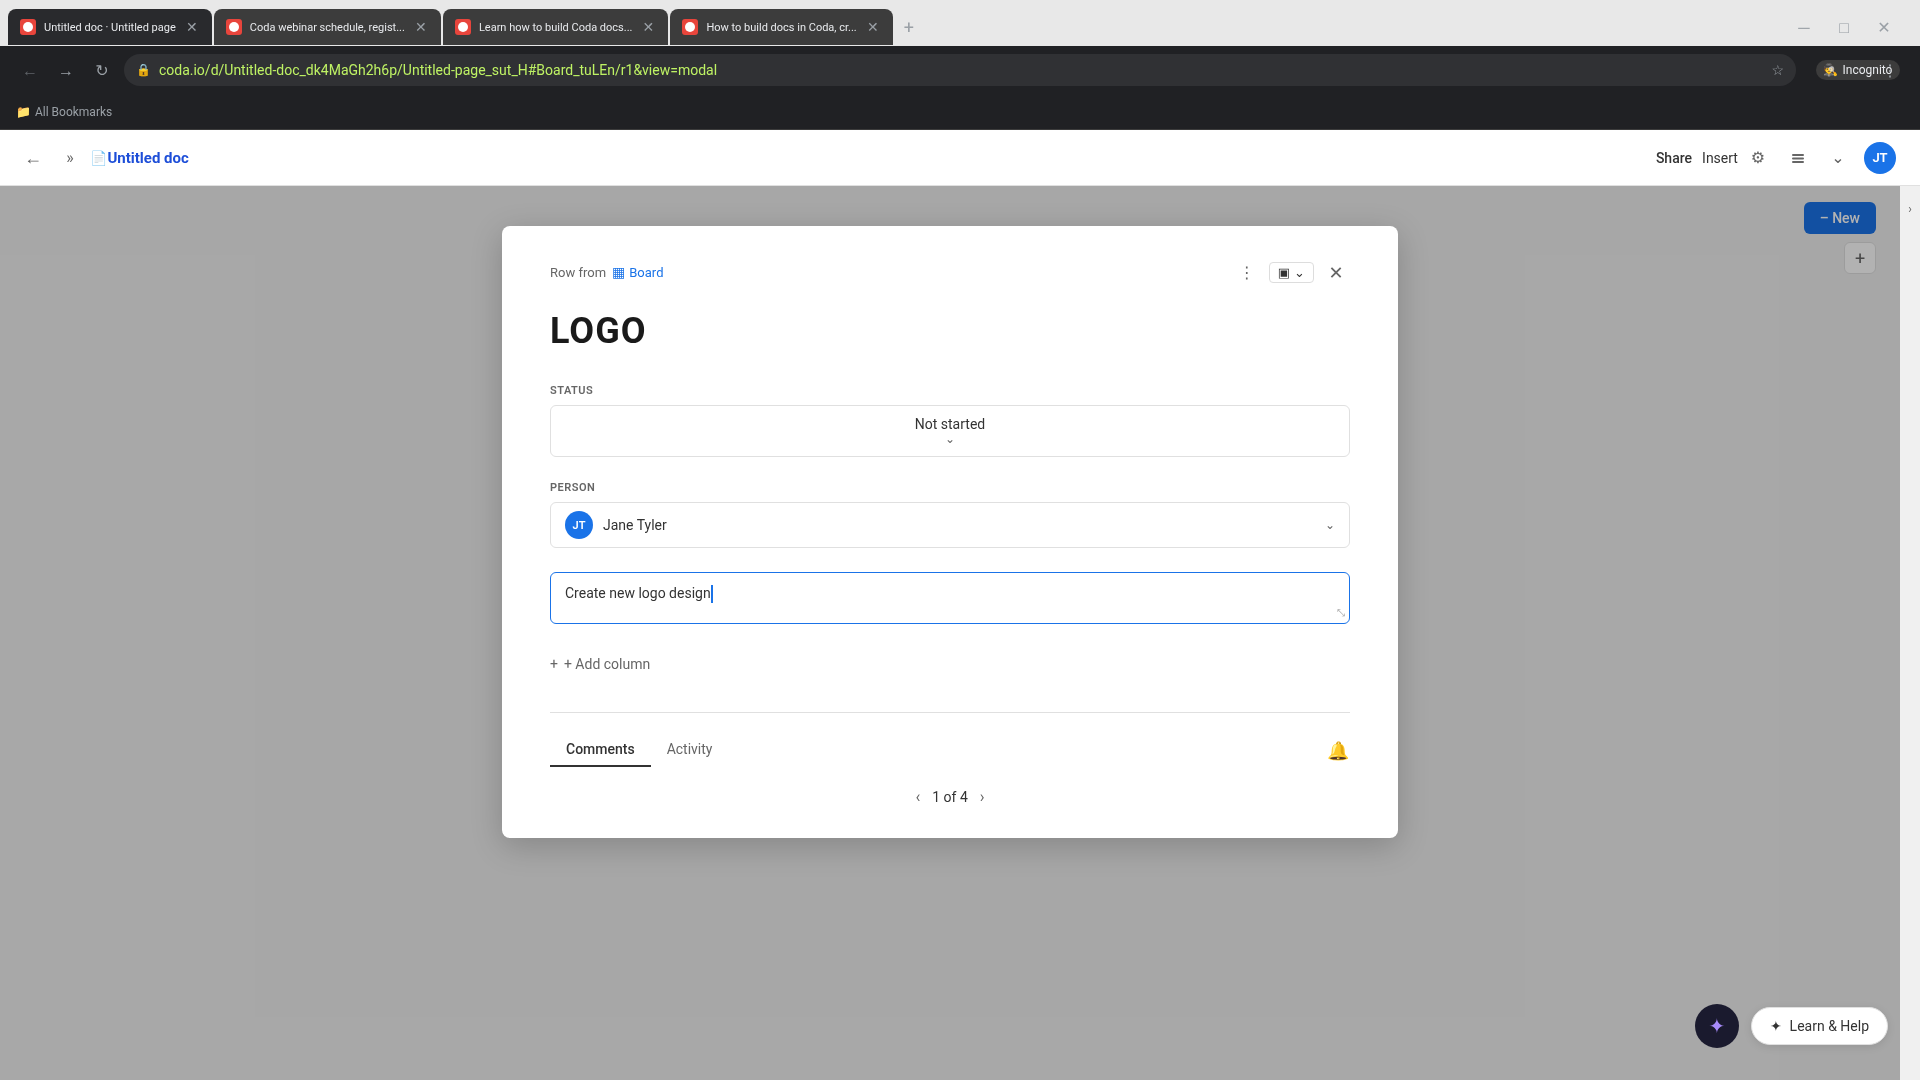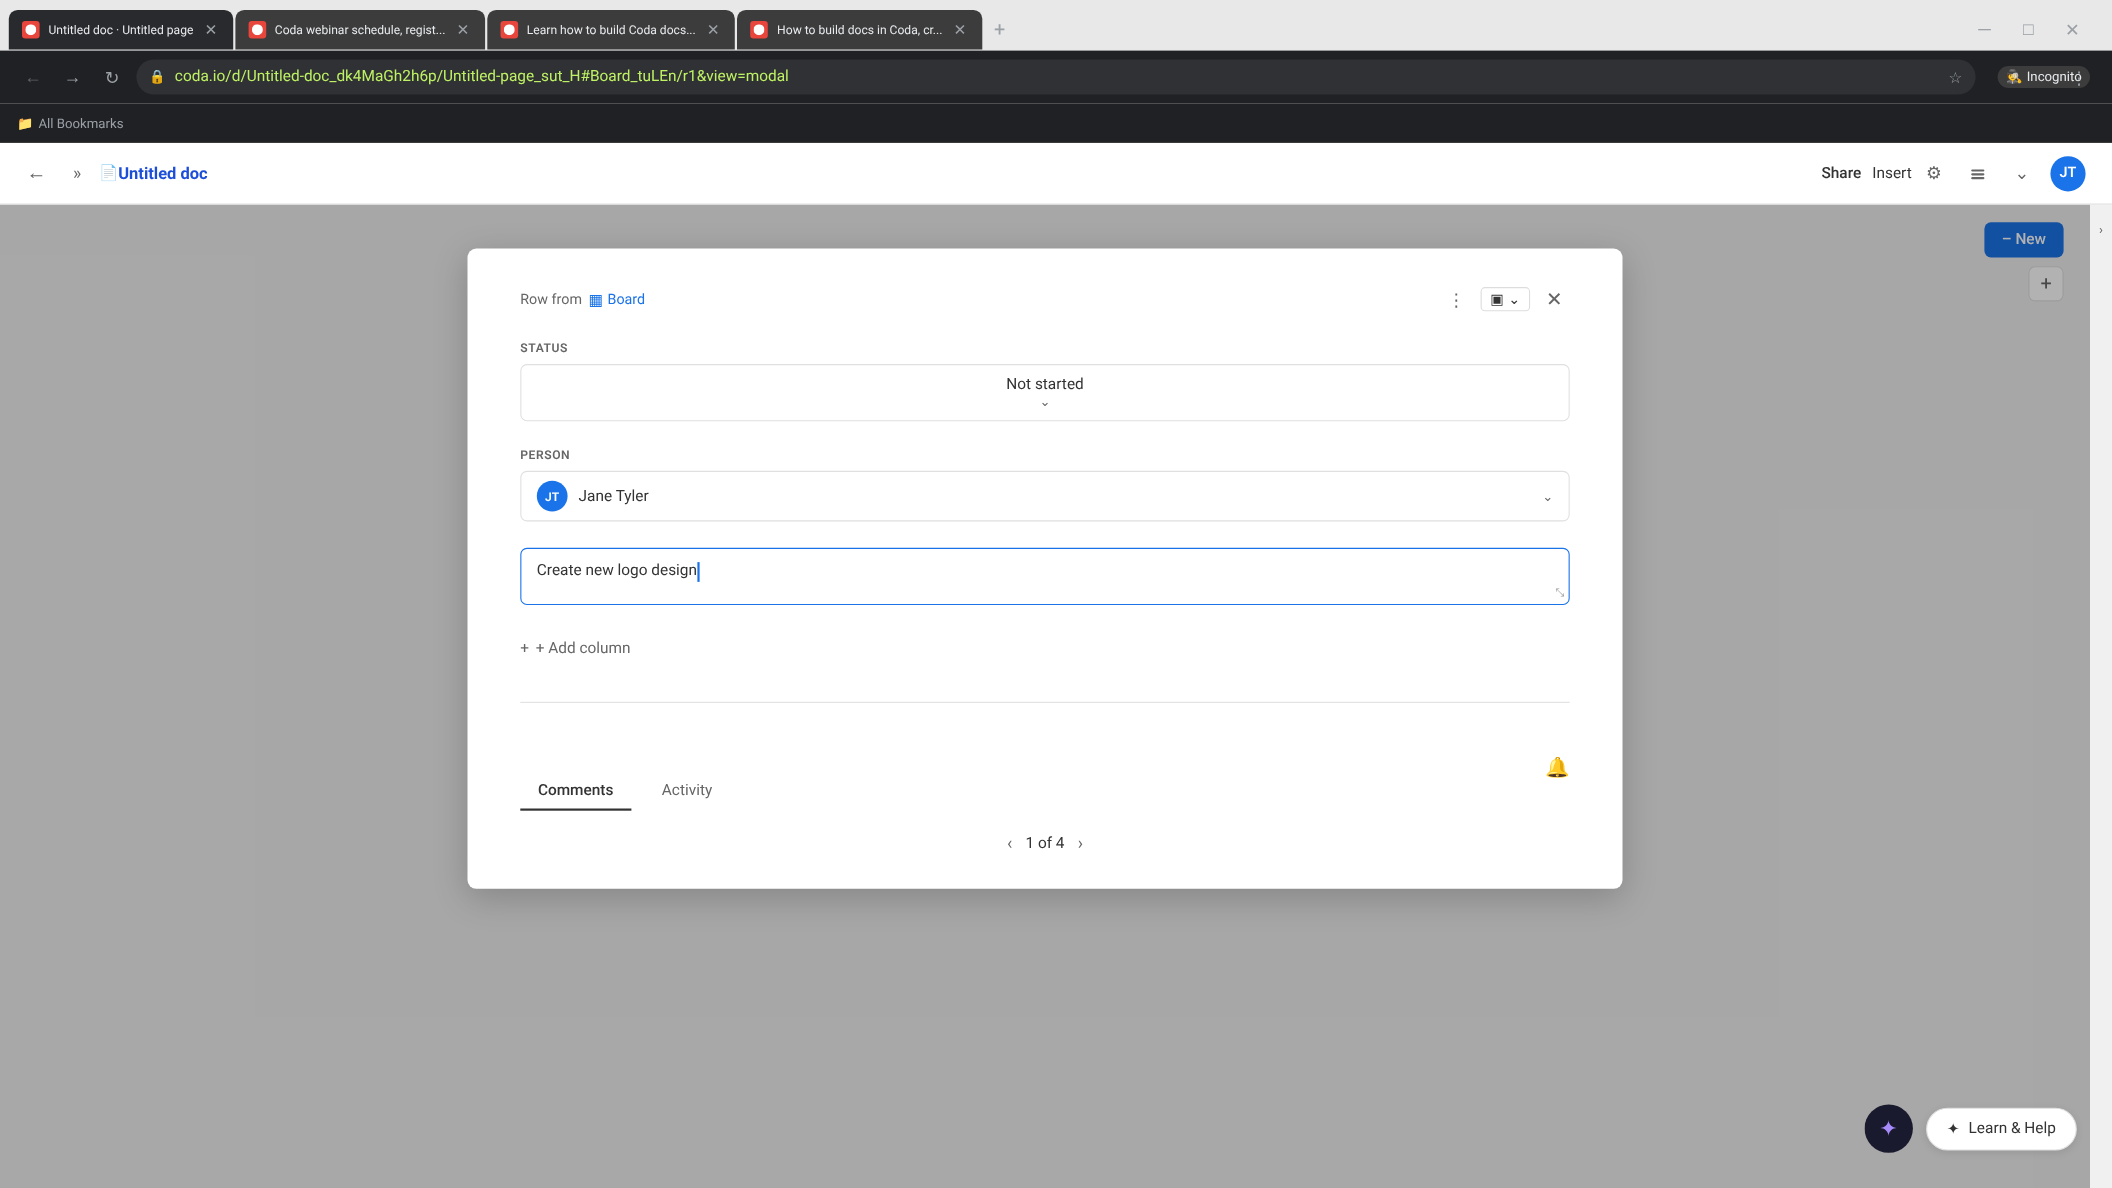--- a/index.html
+++ b/index.html
@@ -48,21 +48,21 @@
 
     
     .main-area { flex: 1; position: relative; overflow: hidden; }
     .page-bg { width: 100%; height: 100%; background: #f0f0f0; }
 
     
     .right-sidebar-toggle { width: 20px; background: #f0f0f0; display: flex; align-items: flex-start; justify-content: center; padding-top: 16px; cursor: pointer; color: #666; font-size: 12px; }
 
     
     .modal-overlay { position: absolute; top: 0; left: 0; right: 0; bottom: 0; background: rgba(0,0,0,0.3); display: flex; align-items: flex-start; justify-content: center; padding-top: 40px; z-index: 100; }
-    .modal { background: #fff; border-radius: 8px; width: 1050px; min-height: 560px; box-shadow: 0 8px 32px rgba(0,0,0,0.2); position: relative; padding: 32px 48px; }
+    .modal { background: #fff; border-radius: 8px; width: 896px; min-height: 560px; box-shadow: 0 8px 32px rgba(0,0,0,0.2); position: relative; padding: 32px 48px; }
     .modal-header { display: flex; align-items: center; justify-content: space-between; margin-bottom: 24px; }
     .row-from { display: flex; align-items: center; gap: 6px; color: #666; font-size: 13px; }
     .board-link { color: #1a73e8; text-decoration: none; font-size: 13px; display: flex; align-items: center; gap: 4px; cursor: pointer; }
     .modal-actions { display: flex; align-items: center; gap: 8px; }
     .modal-action-btn { color: #666; width: 28px; height: 28px; display: flex; align-items: center; justify-content: center; cursor: pointer; border-radius: 4px; font-size: 16px; }
     .view-toggle { display: flex; align-items: center; gap: 4px; border: 1px solid #ddd; border-radius: 4px; padding: 2px 8px; cursor: pointer; font-size: 13px; color: #333; }
     .close-btn { color: #666; cursor: pointer; font-size: 18px; width: 28px; height: 28px; display: flex; align-items: center; justify-content: center; border-radius: 4px; }
 
     
     .modal-title { font-size: 36px; font-weight: 700; color: #1a1a1a; margin-bottom: 32px; letter-spacing: 1px; }
@@ -78,21 +78,21 @@
     .person-name { font-size: 14px; color: #333; }
 
     .description-field { border: 1.5px solid #1a73e8; border-radius: 6px; padding: 12px 14px; font-size: 14px; color: #333; min-height: 52px; position: relative; cursor: text; }
     .description-resize { position: absolute; bottom: 4px; right: 4px; color: #999; font-size: 10px; cursor: se-resize; }
 
     .add-column { display: flex; align-items: center; gap: 6px; color: #666; font-size: 14px; cursor: pointer; padding: 8px 0; margin-top: 4px; }
 
     
     .modal-footer { border-top: 1px solid #e0e0e0; margin-top: 32px; padding-top: 20px; }
     .tabs-row { display: flex; align-items: center; justify-content: space-between; }
-    .tab-buttons { display: flex; gap: 12px; margin-top: 44px; }
+    .tab-buttons { display: flex; gap: 0; }
     .tab-btn { padding: 8px 16px; font-size: 14px; color: #666; cursor: pointer; border-bottom: 2px solid transparent; }
     .tab-btn.active { color: #333; border-bottom: 2px solid #333; font-weight: 500; }
     .bell-btn { color: #1a73e8; font-size: 18px; cursor: pointer; }
 
     
     .pagination { display: flex; align-items: center; justify-content: center; gap: 12px; margin-top: 20px; }
     .page-nav { color: #666; font-size: 16px; cursor: pointer; }
     .page-info { font-size: 14px; color: #333; }
 
     
@@ -249,20 +249,21 @@
           <div class="modal-actions">
             <div class="modal-action-btn">⋮</div>
             <div class="view-toggle">
               <span>▣</span>
               <span>⌄</span>
             </div>
             <div class="close-btn">✕</div>
           </div>
         </div>
 
+        <div class="modal-title">LOGO</div>
 
         <div class="field-section">
           <div class="field-label">STATUS</div>
           <div class="field-dropdown">
             <span>Not started</span>
             <span class="dropdown-chevron">⌄</span>
           </div>
         </div>
 
         <div class="field-section">

